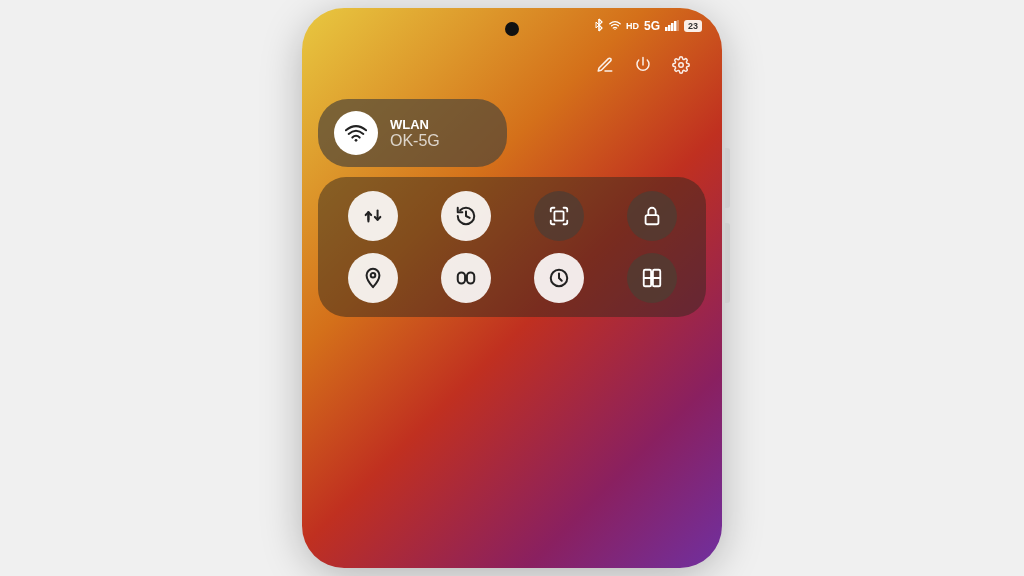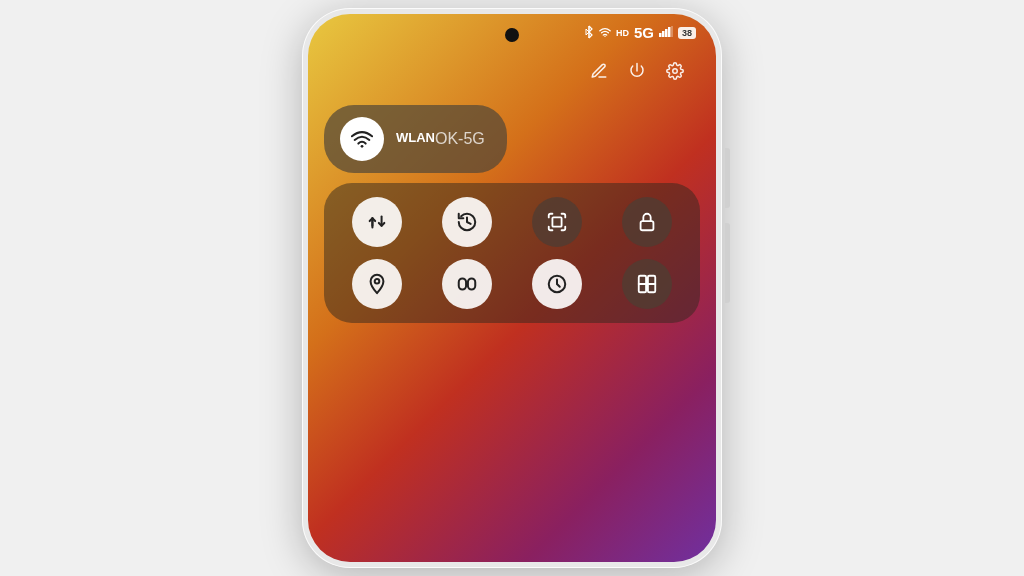--- a/index.html
+++ b/index.html
@@ -12,21 +12,20 @@
       align-items: center;
       justify-content: center;
       font-family: 'Segoe UI', Arial, sans-serif;
     }
 
     .phone-wrapper {
       width: 420px;
       height: 560px;
       background: #e8e8e8;
       border-radius: 48px;
-      padding: 6px;
       box-shadow: 0 8px 40px rgba(0,0,0,0.25), inset 0 0 0 1px rgba(255,255,255,0.8);
       position: relative;
     }
 
     .phone-screen {
       width: 100%;
       height: 100%;
       border-radius: 42px;
       overflow: hidden;
       position: relative;
@@ -158,21 +157,21 @@
       flex-shrink: 0;
     }
 
     .tile-icon-circle svg {
       width: 22px;
       height: 22px;
     }
 
     .tile-text {
       display: flex;
-      flex-direction: row;
+      flex-direction: column;
     }
 
     .tile-title {
       color: white;
       font-size: 13px;
       font-weight: 600;
     }
 
     .tile-subtitle {
       color: rgba(255,255,255,0.75);
@@ -244,33 +243,33 @@
         <svg width="12" height="10" viewBox="0 0 14 11" fill="none" stroke="white" stroke-width="1.5" stroke-linecap="round">
           <path d="M1 4 Q7 -1 13 4"></path>
           <path d="M3 6.5 Q7 3 11 6.5"></path>
           <path d="M5 9 Q7 7.5 9 9"></path>
           <circle cx="7" cy="10.5" r="0.8" fill="white" stroke="none"></circle>
         </svg>
       </span>
 
       <span class="status-icon" style="font-size:9px; font-weight:bold;">HD</span>
 
-      <span class="status-icon" style="font-size:15px; font-weight:bold;">5G</span>
+      <span class="status-icon" style="font-size:12px; font-weight:bold;">5G</span>
 
       <span class="status-icon">
         <svg width="14" height="11" viewBox="0 0 14 11" fill="white">
           <rect x="0" y="7" width="2.5" height="4"></rect>
           <rect x="3" y="5" width="2.5" height="6"></rect>
           <rect x="6" y="3" width="2.5" height="8"></rect>
           <rect x="9" y="1" width="2.5" height="10"></rect>
           <rect x="12" y="0" width="2" height="11" opacity="0.3"></rect>
         </svg>
       </span>
 
-      <span class="battery-badge">38</span>
+      <span class="battery-badge">23</span>
     </div>
 
     <div class="quick-settings">
 
       <div class="edit-row">
         <span class="edit-icon">
           <svg width="18" height="18" viewBox="0 0 24 24" fill="none" stroke="rgba(255,255,255,0.9)" stroke-width="2" stroke-linecap="round" stroke-linejoin="round">
             <path d="M12 20h9"></path>
               <path d="M16.5 3.5a2.121 2.121 0 013 3L7 19l-4 1 1-4L16.5 3.5z"></path>
           </svg>

